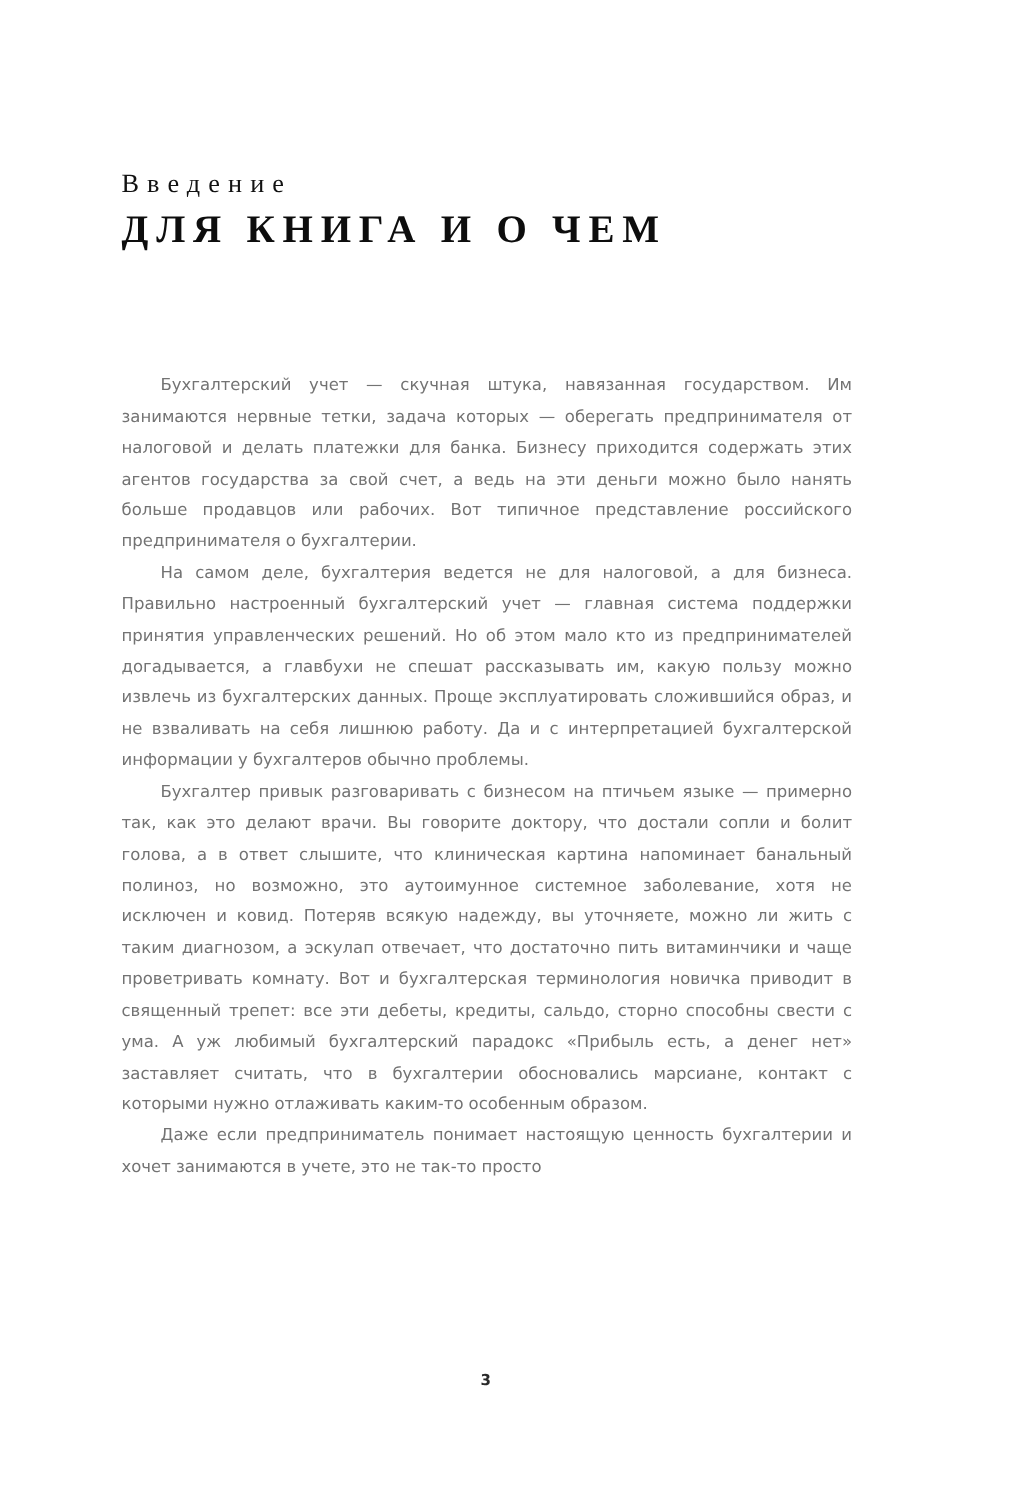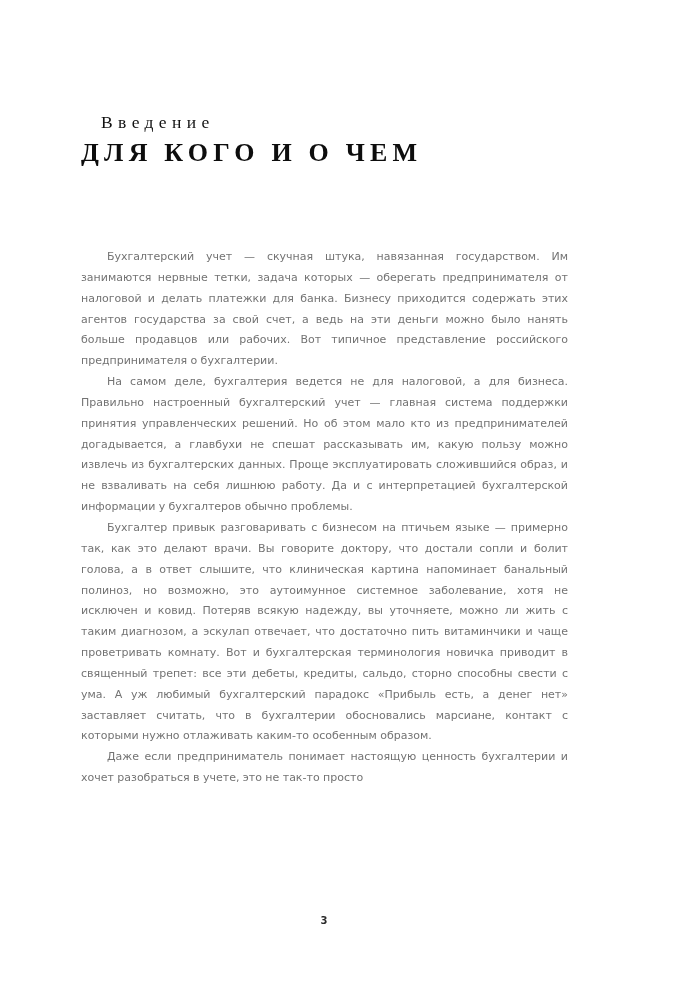--- a/index.html
+++ b/index.html
@@ -31,21 +31,20 @@
   }
 
   .eyebrow {
     font-family: "Liberation Serif", "DejaVu Serif", serif;
     font-size: 17.5px;
     font-weight: 400;
     letter-spacing: 5.4px;
     color: #121212;
     line-height: 24px;
     white-space: nowrap;
-    margin-left: 20px;
   }
 
   .booktitle {
     font-family: "Liberation Serif", "DejaVu Serif", serif;
     font-size: 26px;
     font-weight: 700;
     letter-spacing: 5.2px;
     color: #0d0d0d;
     line-height: 32px;
     margin-top: 3px;
@@ -93,25 +92,25 @@
     letter-spacing: 0.2px;
   }
 </style>
 </head>
 <body>
 
 <div class="page">
 
   <div class="heading">
     <div class="eyebrow">Введение</div>
-    <div class="booktitle">ДЛЯ КОГО И О ЧЕМ</div>
+    <div class="booktitle">ДЛЯ КНИГА И О ЧЕМ</div>
   </div>
 
   <div class="body-copy">
     <p>Бухгалтерский учет — скучная штука, навязанная государством. Им занимаются нервные тетки, задача которых — оберегать предпринимателя от налоговой и делать платежки для банка. Бизнесу приходится содержать этих агентов государства за свой счет, а ведь на эти деньги можно было нанять больше продавцов или рабочих. Вот типичное представление российского предпринимателя о бухгалтерии.</p>
     <p>На самом деле, бухгалтерия ведется не для налоговой, а для бизнеса. Правильно настроенный бухгалтерский учет — главная система поддержки принятия управленческих решений. Но об этом мало кто из предпринимателей догадывается, а главбухи не спешат рассказывать им, какую пользу можно извлечь из бухгалтерских данных. Проще эксплуатировать сложившийся образ, и не взваливать на себя лишнюю работу. Да и с интерпретацией бухгалтерской информации у бухгалтеров обычно проблемы.</p>
     <p>Бухгалтер привык разговаривать с бизнесом на птичьем языке — примерно так, как это делают врачи. Вы говорите доктору, что достали сопли и болит голова, а в ответ слышите, что клиническая картина напоминает банальный полиноз, но возможно, это аутоимунное системное заболевание, хотя не исключен и ковид. Потеряв всякую надежду, вы уточняете, можно ли жить с таким диагнозом, а эскулап отвечает, что достаточно пить витаминчики и чаще проветривать комнату. Вот и бухгалтерская терминология новичка приводит в священный трепет: все эти дебеты, кредиты, сальдо, сторно способны свести с ума. А уж любимый бухгалтерский парадокс «Прибыль есть, а денег нет» заставляет считать, что в бухгалтерии обосновались марсиане, контакт с которыми нужно отлаживать каким-то особенным образом.</p>
-    <p>Даже если предприниматель понимает настоящую ценность бухгалтерии и хочет разобраться в учете, это не так-то просто</p>
+    <p>Даже если предприниматель понимает настоящую ценность бухгалтерии и хочет занимаются в учете, это не так-то просто</p>
   </div>
 
   <div class="folio">3</div>
 
 </div>
 
 </body></html>

